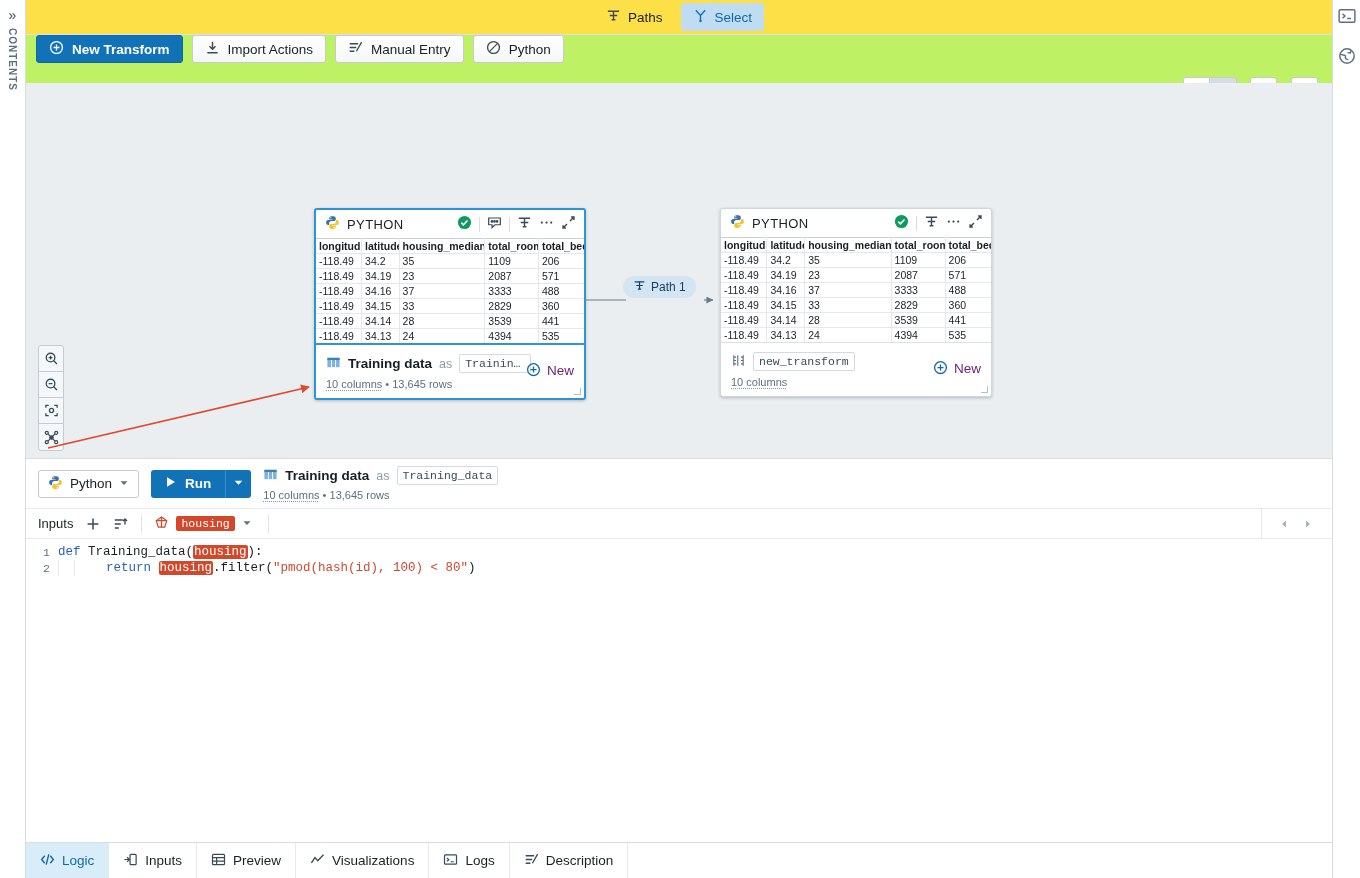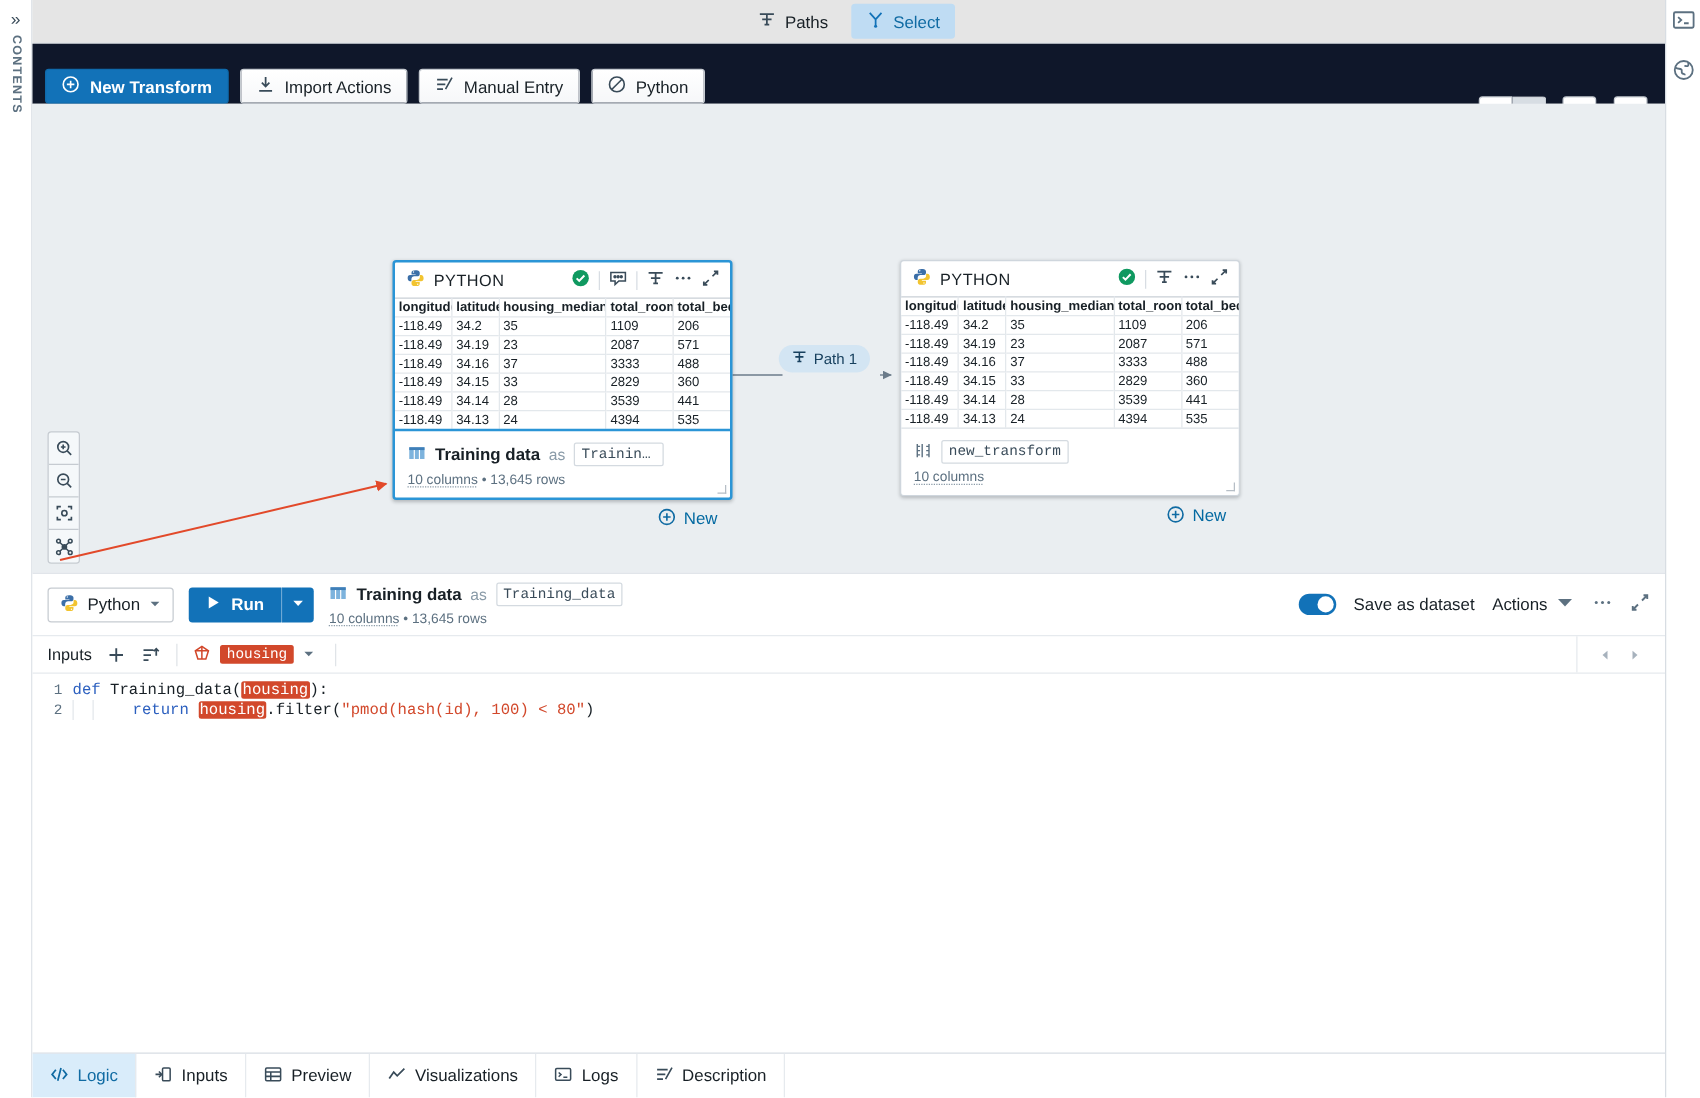--- a/index.html
+++ b/index.html
@@ -29,34 +29,34 @@
   .right-rail {
     position:absolute; right:0; top:0; width:28px; height:878px;
     background:#ffffff; border-left:1px solid #d8dde3;
     display:flex; flex-direction:column; align-items:center; padding-top:7px; gap:22px;
   }
   .right-rail .ricon { width:18px; height:18px; color:#5c7080; cursor:pointer; }
 
   
   .topbar {
     position:absolute; left:26px; top:0; width:1306px; height:35px;
-    background:#e5e5e5; border-bottom:1px solid #dce1e6;
+    background:#fde047; border-bottom:1px solid #dce1e6;
     display:flex; align-items:center; justify-content:center; gap:6px;
   }
   .tpill {
     display:flex; align-items:center; gap:7px;
     padding:5px 12px; border-radius:3px; font-size:13.5px; color:#182026; cursor:pointer;
   }
   .tpill.active { background:#bfdcf3; color:#106ba3; }
   .tpill svg { width:15px; height:15px; }
 
   
   .toolbar {
     position:absolute; left:26px; top:35px; width:1306px; height:48px;
-    background:#0f172a; display:flex; align-items:flex-end; padding-left:10px; gap:9px;
+    background:#bef264; display:flex; align-items:flex-start; padding-left:10px; gap:9px;
   }
   .btn {
     display:inline-flex; align-items:center; gap:8px;
     height:28px; padding:0 12px; border-radius:3px; font-size:13.5px;
     border:1px solid #c6cbd1; background:linear-gradient(#ffffff,#f6f7f9); color:#182026;
     cursor:pointer; white-space:nowrap;
   }
   .btn svg { width:15px; height:15px; }
   .btn.primary {
     background:#1272b8; border-color:#0f6aab; color:#fff; font-weight:600;
@@ -126,21 +126,21 @@
   .dsname { font-size:13.5px; font-weight:700; color:#182026; }
   .asword { font-size:12.5px; color:#8a9ba8; }
   .codechip {
     font-family:"Liberation Mono", monospace; font-size:11.5px; color:#394b59;
     border:1px solid #d4dae0; border-radius:2px; background:#fff; padding:2px 5px;
     max-width:72px; overflow:hidden; text-overflow:ellipsis; white-space:nowrap;
   }
   .codechip.wide { max-width:none; }
   .newbtn {
     position:absolute; right:10px; top:50%; transform:translateY(-55%);
-    display:flex; align-items:center; gap:6px; color:#0369a1; font-size:13.5px; cursor:pointer;margin-top:44px;
+    display:flex; align-items:center; gap:6px; color:#701a75; font-size:13.5px; cursor:pointer;
   }
   .newbtn svg { width:15px; height:15px; }
   .fmeta { font-size:11px; color:#5c7080; margin-top:5px; }
   .fmeta u { text-decoration: underline dotted #8a9ba8; text-underline-offset:2px; }
   .resize-handle {
     position:absolute; right:3px; bottom:3px; width:7px; height:7px;
     border-right:1px solid #b6bec6; border-bottom:1px solid #b6bec6;
   }
 
   .pathlabel {
@@ -724,44 +724,20 @@
           <span class="asword">as</span>
           <span class="codechip wide">Training_data</span>
         </div>
         <div class="fmeta" style="margin-top:1px;">
           <u>10 columns</u>
           <span>•</span>
           <span>13,645 rows</span>
         </div>
       </div>
 
-      <div class="erightside">
-        <div class="toggle"></div>
-        <span class="lbl">Save as dataset</span>
-        <span class="dd">
-          <span>Actions</span>
-          <span>
-            <svg width="10" height="10" viewBox="0 0 10 10">
-                <path d="M1.5 3.3L5 7l3.5-3.7z" fill="#5c7080"></path>
-              </svg>
-          </span>
-        </span>
-        <span>
-          <svg viewBox="0 0 16 16">
-              <circle cx="3" cy="8" r="1.2" fill="#5c7080"></circle>
-              <circle cx="8" cy="8" r="1.2" fill="#5c7080"></circle>
-              <circle cx="13" cy="8" r="1.2" fill="#5c7080"></circle>
-            </svg>
-        </span>
-        <span>
-          <svg viewBox="0 0 16 16" fill="none" stroke="#5c7080" stroke-width="1.5">
-            <path d="M9.6 6.4l4.2-4.2M10.8 2.2h3v3M6.4 9.6l-4.2 4.2M5.2 13.8h-3v-3"></path>
-            </svg>
-        </span>
-      </div>
     </div>
 
     <div class="erow2">
       <span class="ttl">Inputs</span>
       <span class="ico">
         <svg viewBox="0 0 16 16" fill="none" stroke="#394b59" stroke-width="1.5">
             <path d="M8 2.6v10.8M2.6 8h10.8"></path>
           </svg>
       </span>
       <span class="ico">

